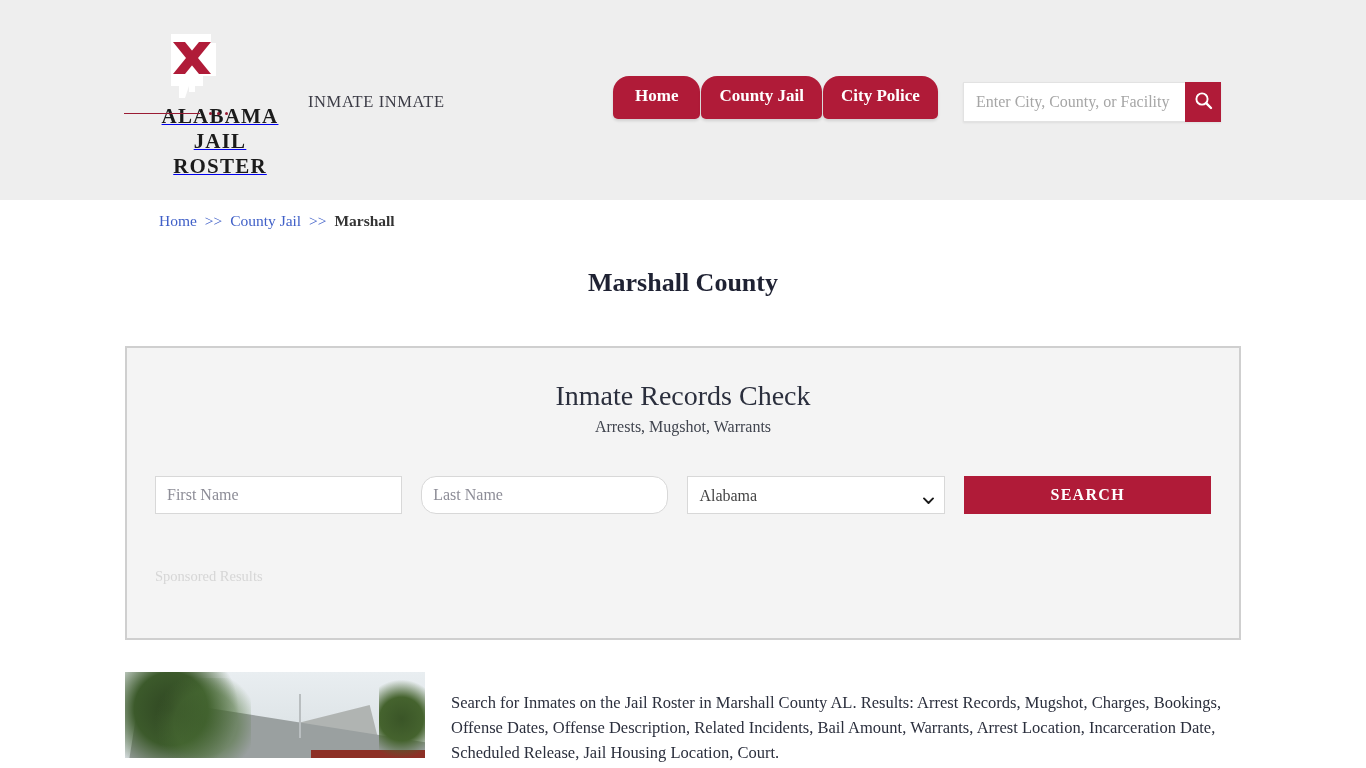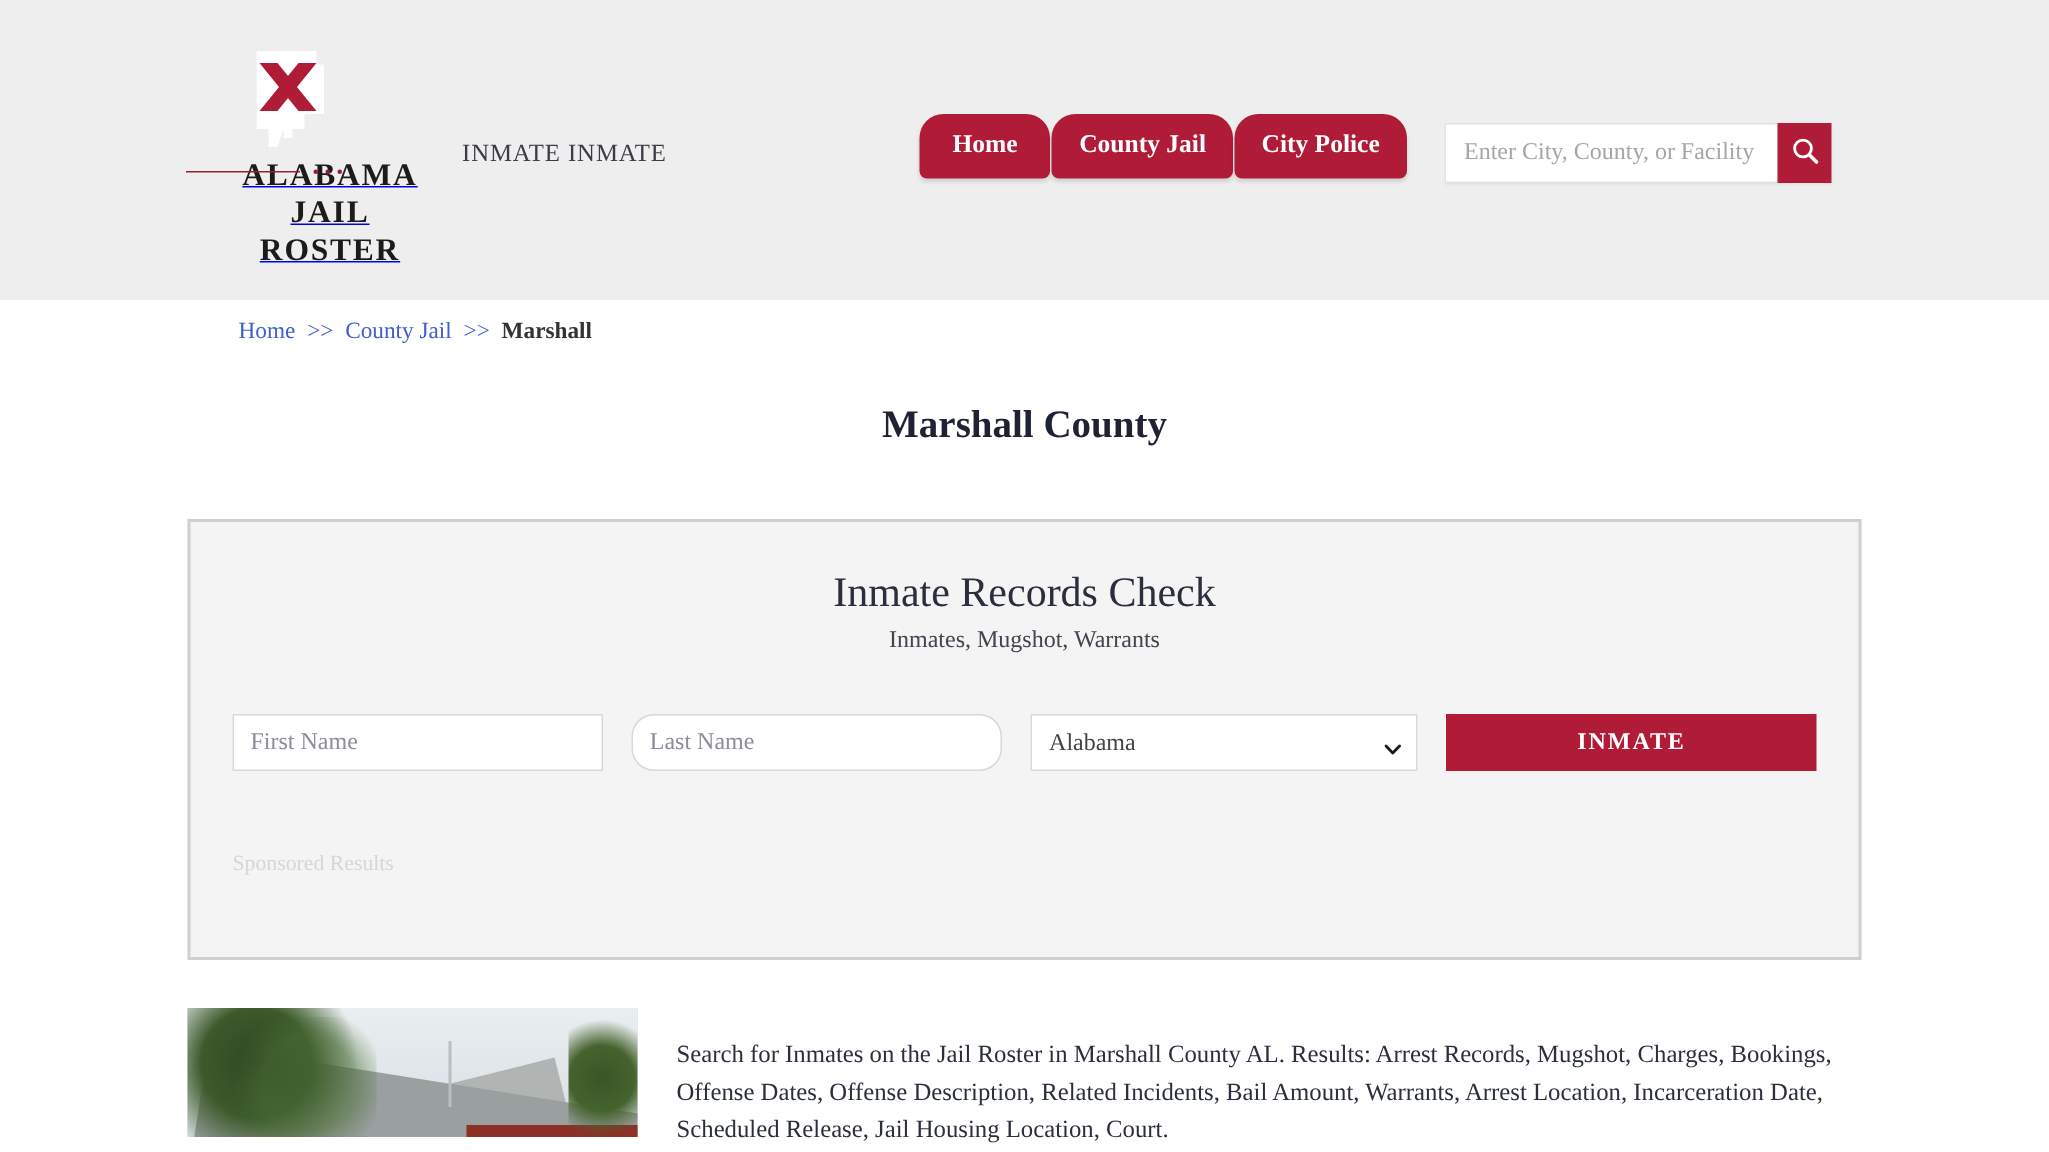--- a/index.html
+++ b/index.html
@@ -382,36 +382,36 @@
     <span class="sep">&gt;&gt;</span>
     <a href="#">County Jail</a>
     <span class="sep">&gt;&gt;</span>
     <span class="current">Marshall</span>
   </div>
 
   <h1 class="page-title">Marshall County</h1>
 
   <section class="records-panel">
     <h2 class="panel-title">Inmate Records Check</h2>
-    <p class="panel-subtitle">Inmates, Mugshot, Warrants</p>
+    <p class="panel-subtitle">Arrests, Mugshot, Warrants</p>
 
     <form class="search-form">
       <input class="form-field field-first" type="text" placeholder="First Name" style="">
       <input class="form-field field-last" type="text" placeholder="Last Name" style="">
       <span class="select-wrap">
         <select class="form-field field-state">
           <option>Alabama</option>
         </select>
         <span class="select-chevron">
           <svg width="11" height="8" viewBox="0 0 11 8">
             <path d="M1 1.4 L5.5 6 L10 1.4" fill="none" stroke="#1a1a1a" stroke-width="1.9" stroke-linecap="round" stroke-linejoin="round"></path>
           </svg>
         </span>
       </span>
-      <button class="btn-search" type="submit">INMATE</button>
+      <button class="btn-search" type="submit">SEARCH</button>
     </form>
 
     <div class="sponsored">Sponsored Results</div>
   </section>
 
   <div class="bottom-content">
     <div class="county-photo">
       <span class="photo-sky"></span>
       <span class="photo-roof2"></span>
       <span class="photo-roof"></span>

